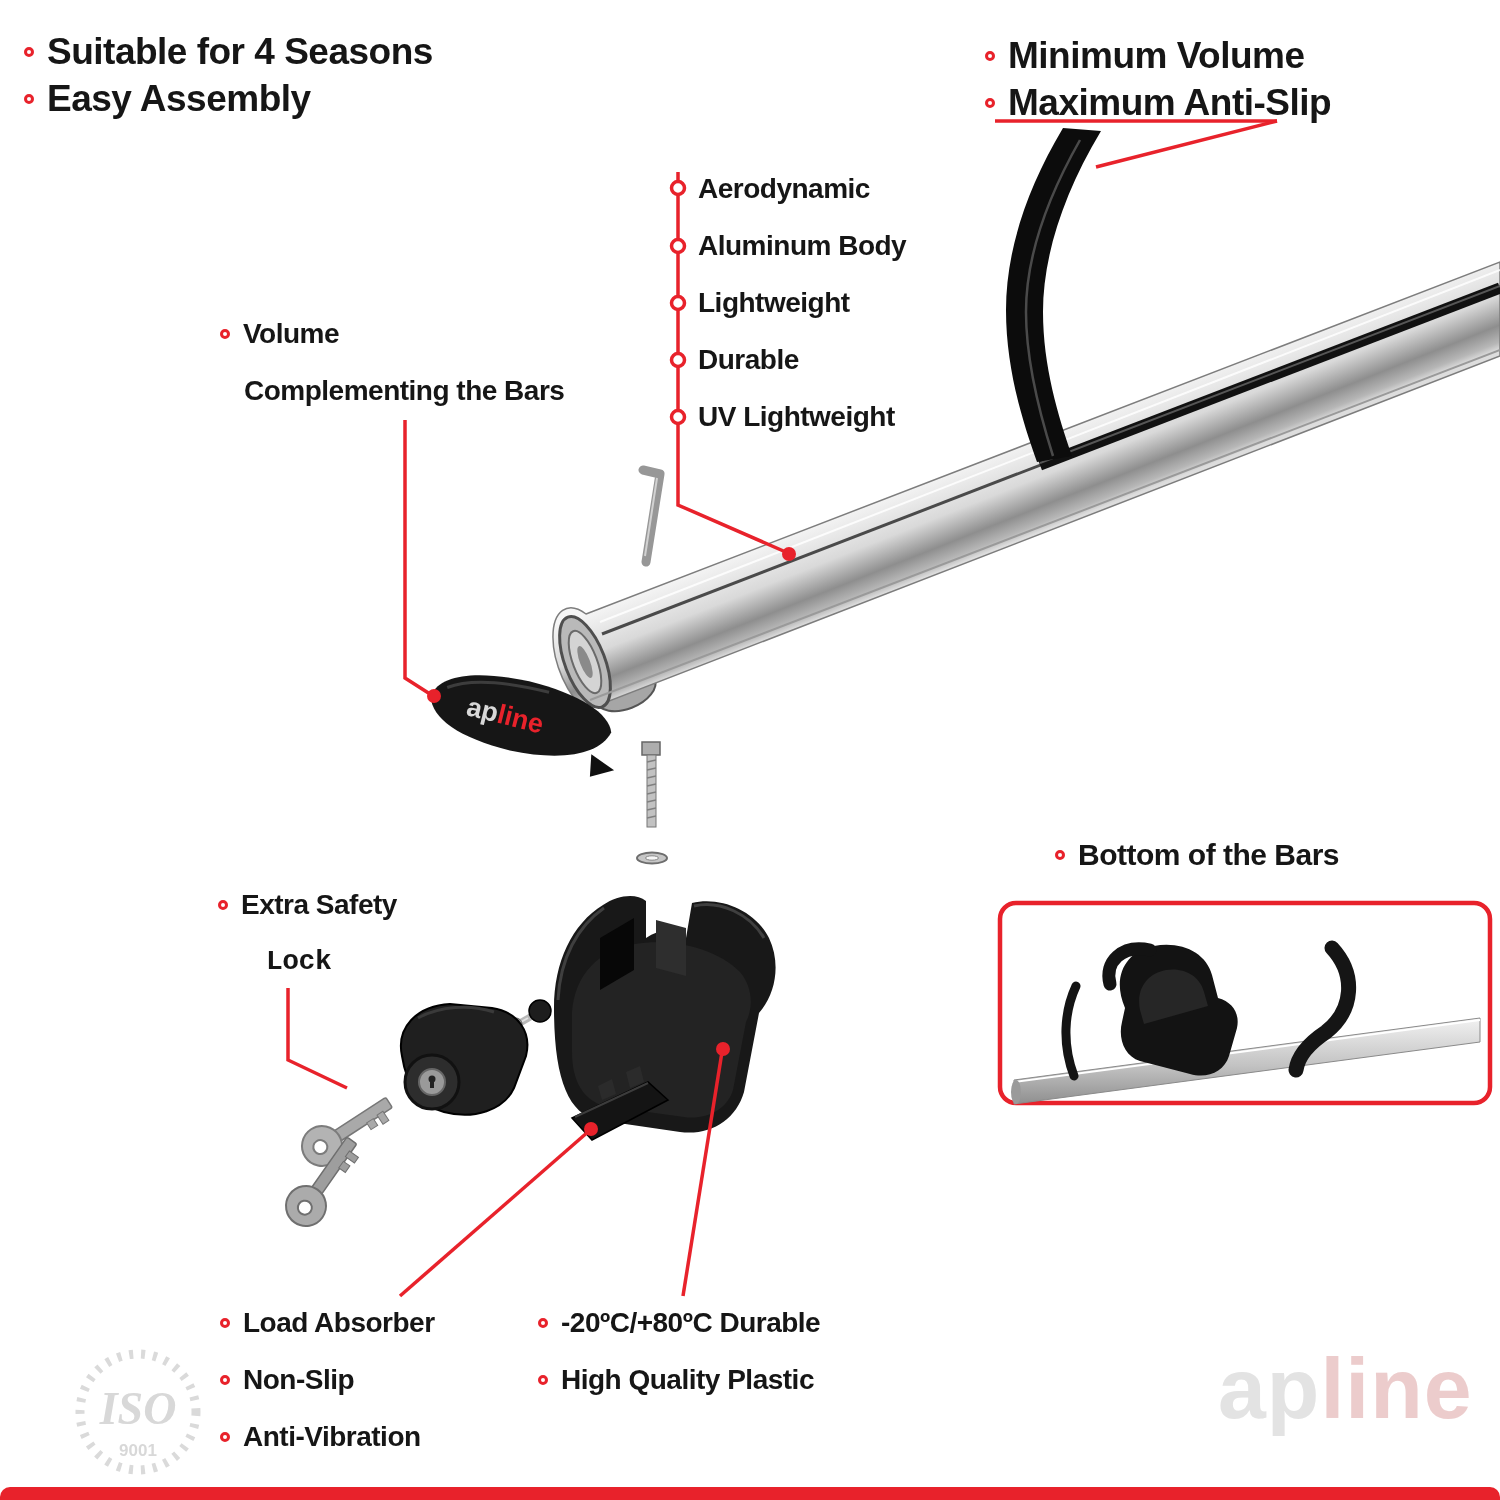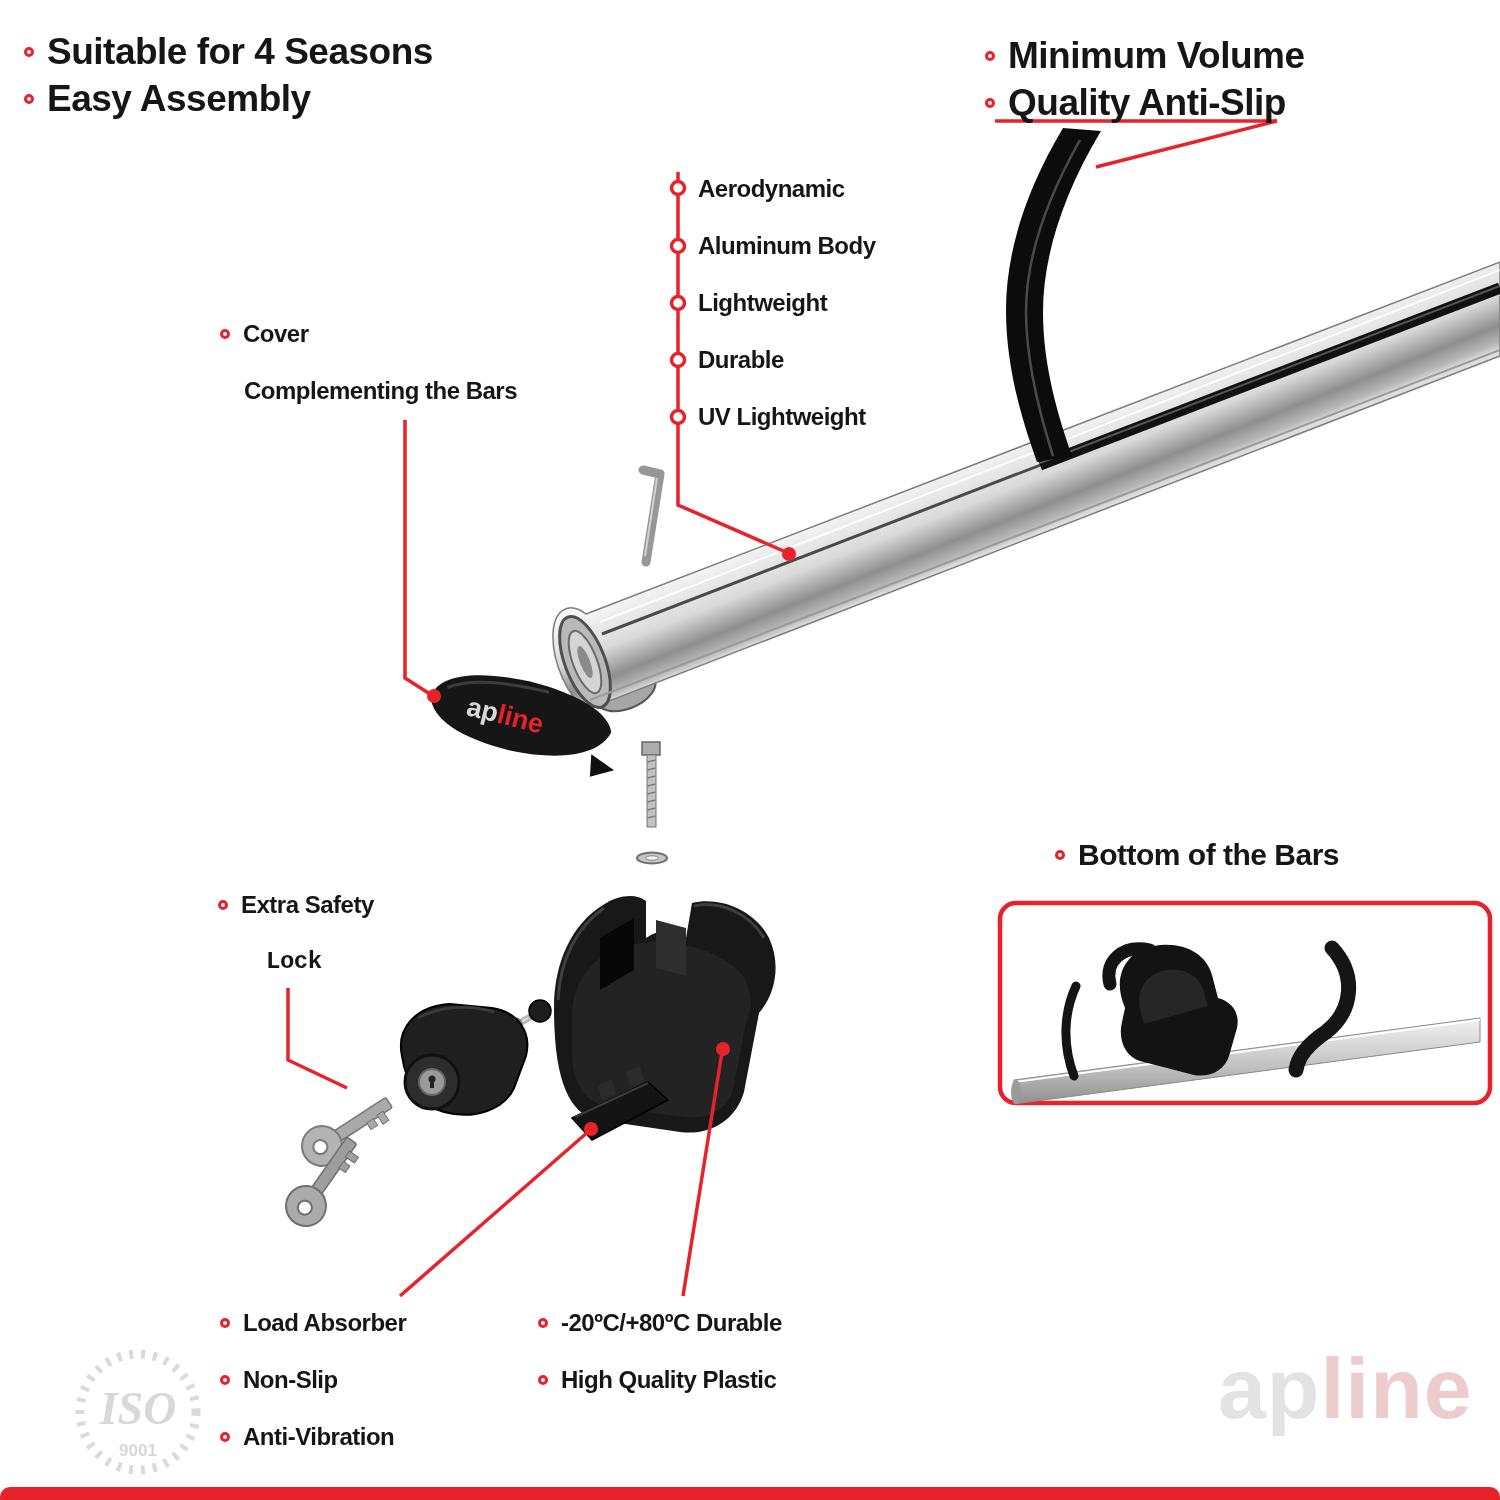--- a/index.html
+++ b/index.html
@@ -6,21 +6,21 @@
     --red:#e8222b;
     --ink:#161616;
   }
   *{box-sizing:border-box;}
   html,body{margin:0;padding:0;background:#fff;}
   body{font-family:"Liberation Sans","DejaVu Sans",sans-serif;}
   .stage{position:relative;width:1500px;height:1500px;background:#fff;overflow:hidden;}
   .svgfull{position:absolute;left:0;top:0;width:1500px;height:1500px;}
   .ann{position:absolute;color:var(--ink);font-weight:700;letter-spacing:-0.5px;}
   .row{display:flex;align-items:center;height:47px;font-size:37px;white-space:nowrap;}
-  .list-57 .row{height:57px;font-size:24px;}
+  .list-57 .row{height:57px;font-size:28px;}
   .bullet{flex:0 0 auto;width:10px;height:10px;border:3.5px solid var(--red);border-radius:50%;background:#fff;margin-right:13px;}
   .indent24{margin-left:24px;}
   .indent48{margin-left:48px;font-family:Liberation Mono, monospace;}
   .panel-title .row{height:46px;font-size:30px;}
   .watermark{position:absolute;left:1218px;top:1345px;font-size:86px;font-weight:700;letter-spacing:1px;line-height:1;}
   .wm-ap{color:#e3e3e3;}
   .wm-line{color:#eccccc;}
   .iso-badge{position:absolute;left:66px;top:1340px;width:144px;height:144px;}
   .bottom-bar{position:absolute;left:0;right:0;bottom:0;height:13px;background:var(--red);border-radius:10px 10px 0 0;}
 </style>
@@ -188,21 +188,21 @@
       </div>
   </div>
 
   <div class="ann" style="left:985px;top:32px">
     <div class="row">
         <span class="bullet"></span>
         <span>Minimum Volume</span>
       </div>
     <div class="row">
         <span class="bullet"></span>
-        <span>Quality Anti-Slip</span>
+        <span>Maximum Anti-Slip</span>
       </div>
   </div>
 
   <div class="ann list-57" style="left:698px;top:160px">
     <div class="row">
         <span>Aerodynamic</span>
       </div>
     <div class="row">
         <span>Aluminum Body</span>
       </div>
@@ -213,21 +213,21 @@
         <span>Durable</span>
       </div>
     <div class="row">
         <span>UV Lightweight</span>
       </div>
   </div>
 
   <div class="ann list-57" style="left:220px;top:305px">
     <div class="row">
         <span class="bullet"></span>
-        <span>Cover</span>
+        <span>Volume</span>
       </div>
     <div class="row">
         <span class="indent24">Complementing the Bars</span>
       </div>
   </div>
 
   <div class="ann list-57" style="left:218px;top:876px">
     <div class="row">
         <span class="bullet"></span>
         <span>Extra Safety</span>

